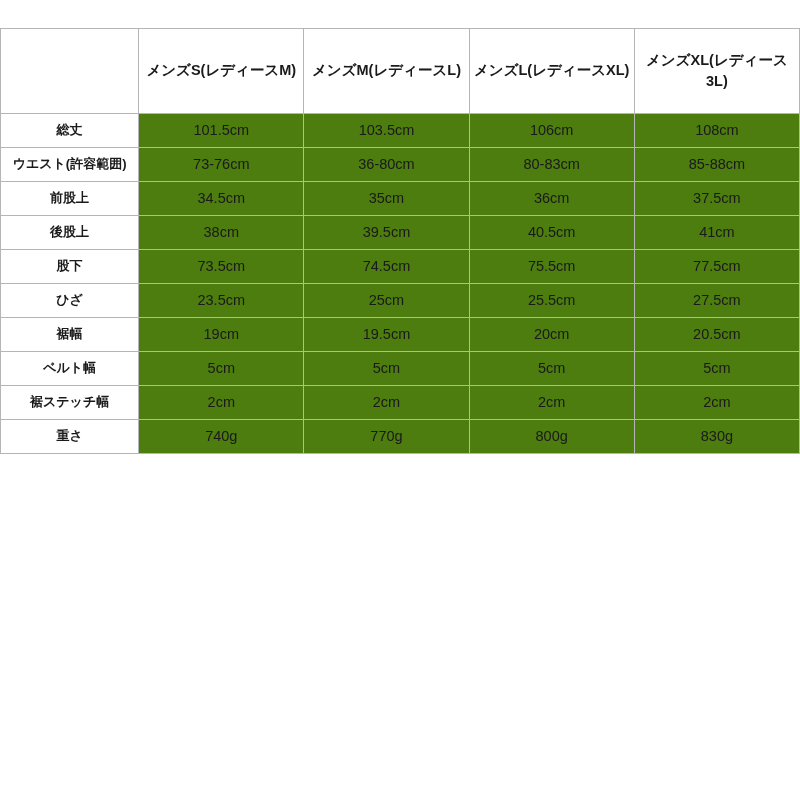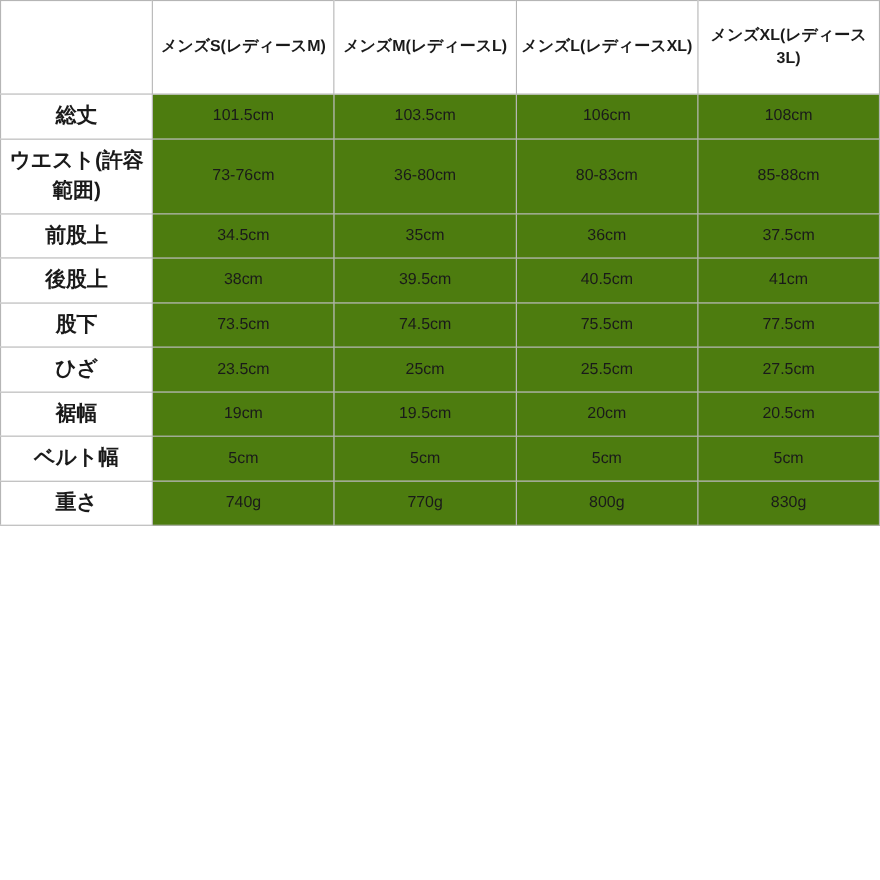--- a/index.html
+++ b/index.html
@@ -10,20 +10,21 @@
   body {
     width: 800px;
     height: 800px;
     font-family: "Liberation Sans", "DejaVu Sans", sans-serif;
     color: #1a1a1a;
     overflow: hidden;
   }
   #size-table-wrap {
     width: 800px;
     box-sizing: border-box;
+    margin-top: 28px;
   }
   table.size-table {
     border-collapse: collapse;
     table-layout: fixed;
     width: 800px;
     border-top: 1px solid #b5b5b5;
     border-left: 1px solid #b5b5b5;
   }
   table.size-table th,
   table.size-table td {
@@ -46,21 +47,21 @@
     background: #ffffff;
   }
   table.size-table thead th.corner-cell {
     background: #ffffff;
   }
 
   
   table.size-table tbody th.row-label {
     font-weight: bold;
     background: #ffffff;
-    font-size: 19px;
+    font-size: 13px;
   }
   
   table.size-table tbody td.value-cell {
     font-weight: normal;
     background: #4d7c0f;
   }
   
   table.size-table .shade {
     background: #f6f6f6;
   }
@@ -137,20 +138,27 @@
         <td class="value-cell shade">20.5cm</td>
       </tr>
       <tr>
         <th class="row-label">ベルト幅</th>
         <td class="value-cell">5cm</td>
         <td class="value-cell shade">5cm</td>
         <td class="value-cell">5cm</td>
         <td class="value-cell shade">5cm</td>
       </tr>
       <tr>
+        <th class="row-label">裾ステッチ幅</th>
+        <td class="value-cell">2cm</td>
+        <td class="value-cell shade">2cm</td>
+        <td class="value-cell">2cm</td>
+        <td class="value-cell shade">2cm</td>
+      </tr>
+      <tr>
         <th class="row-label">重さ</th>
         <td class="value-cell">740g</td>
         <td class="value-cell shade">770g</td>
         <td class="value-cell">800g</td>
         <td class="value-cell shade">830g</td>
       </tr>
     </tbody>
   </table>
 </div>
 

